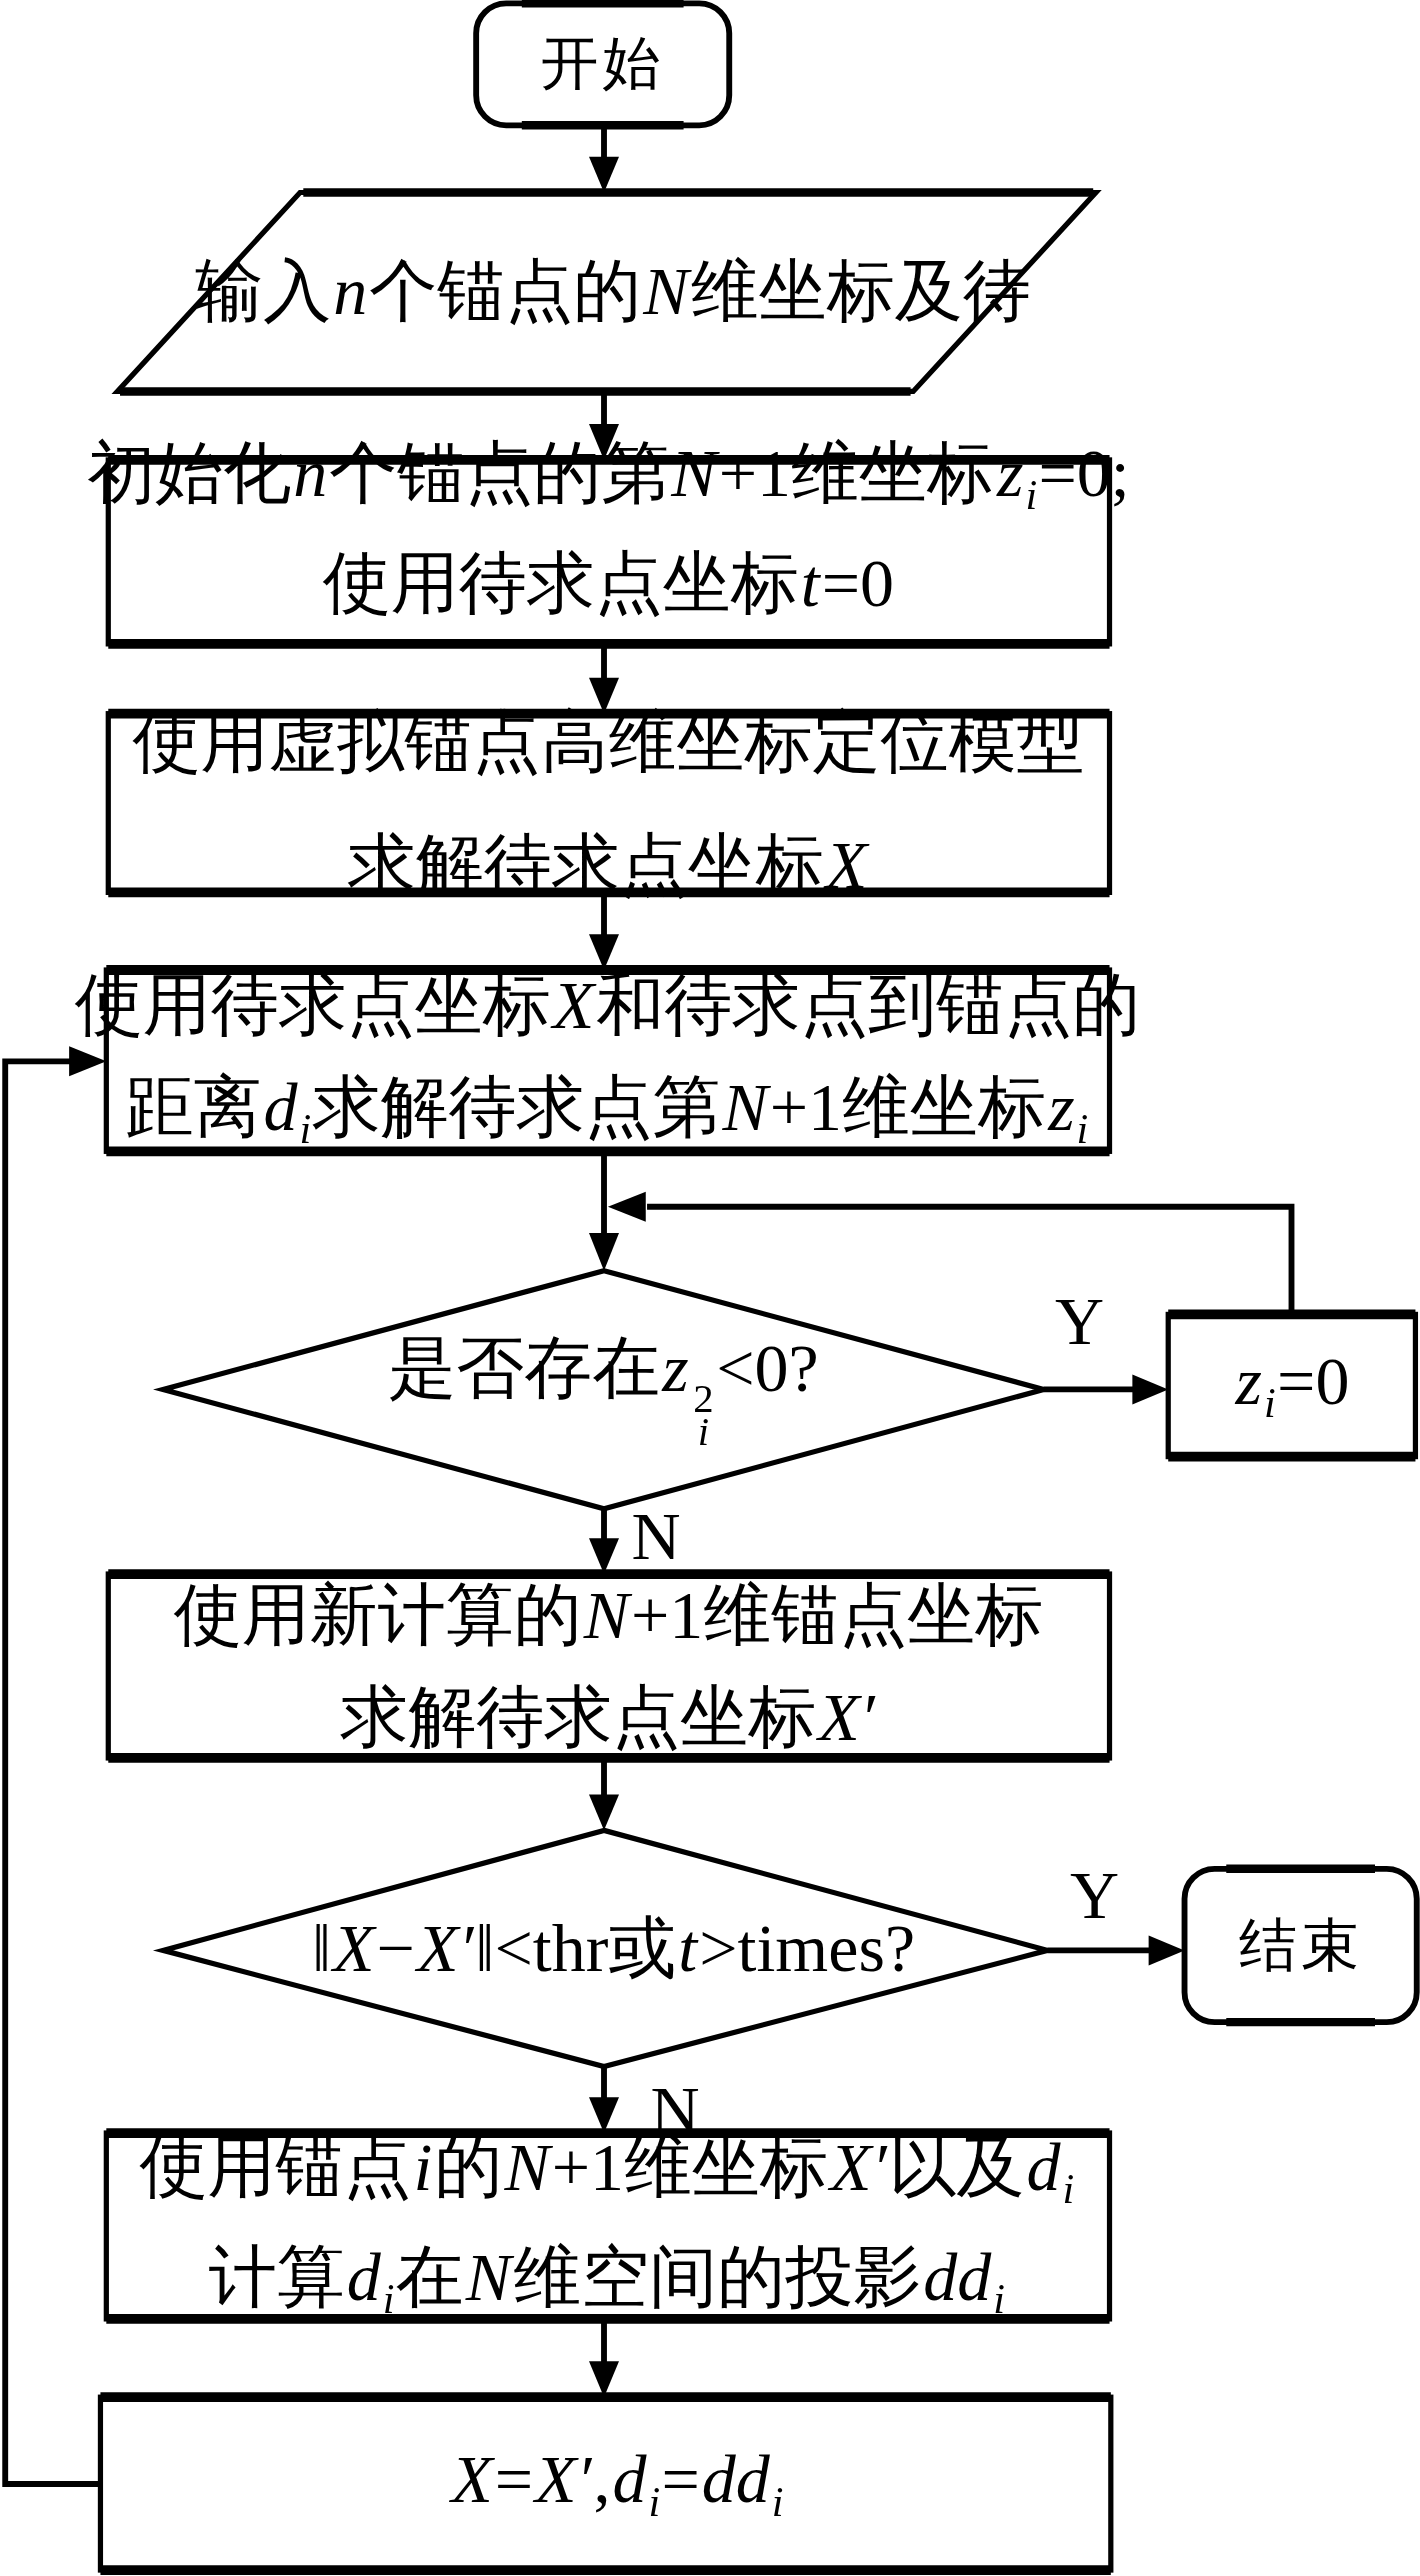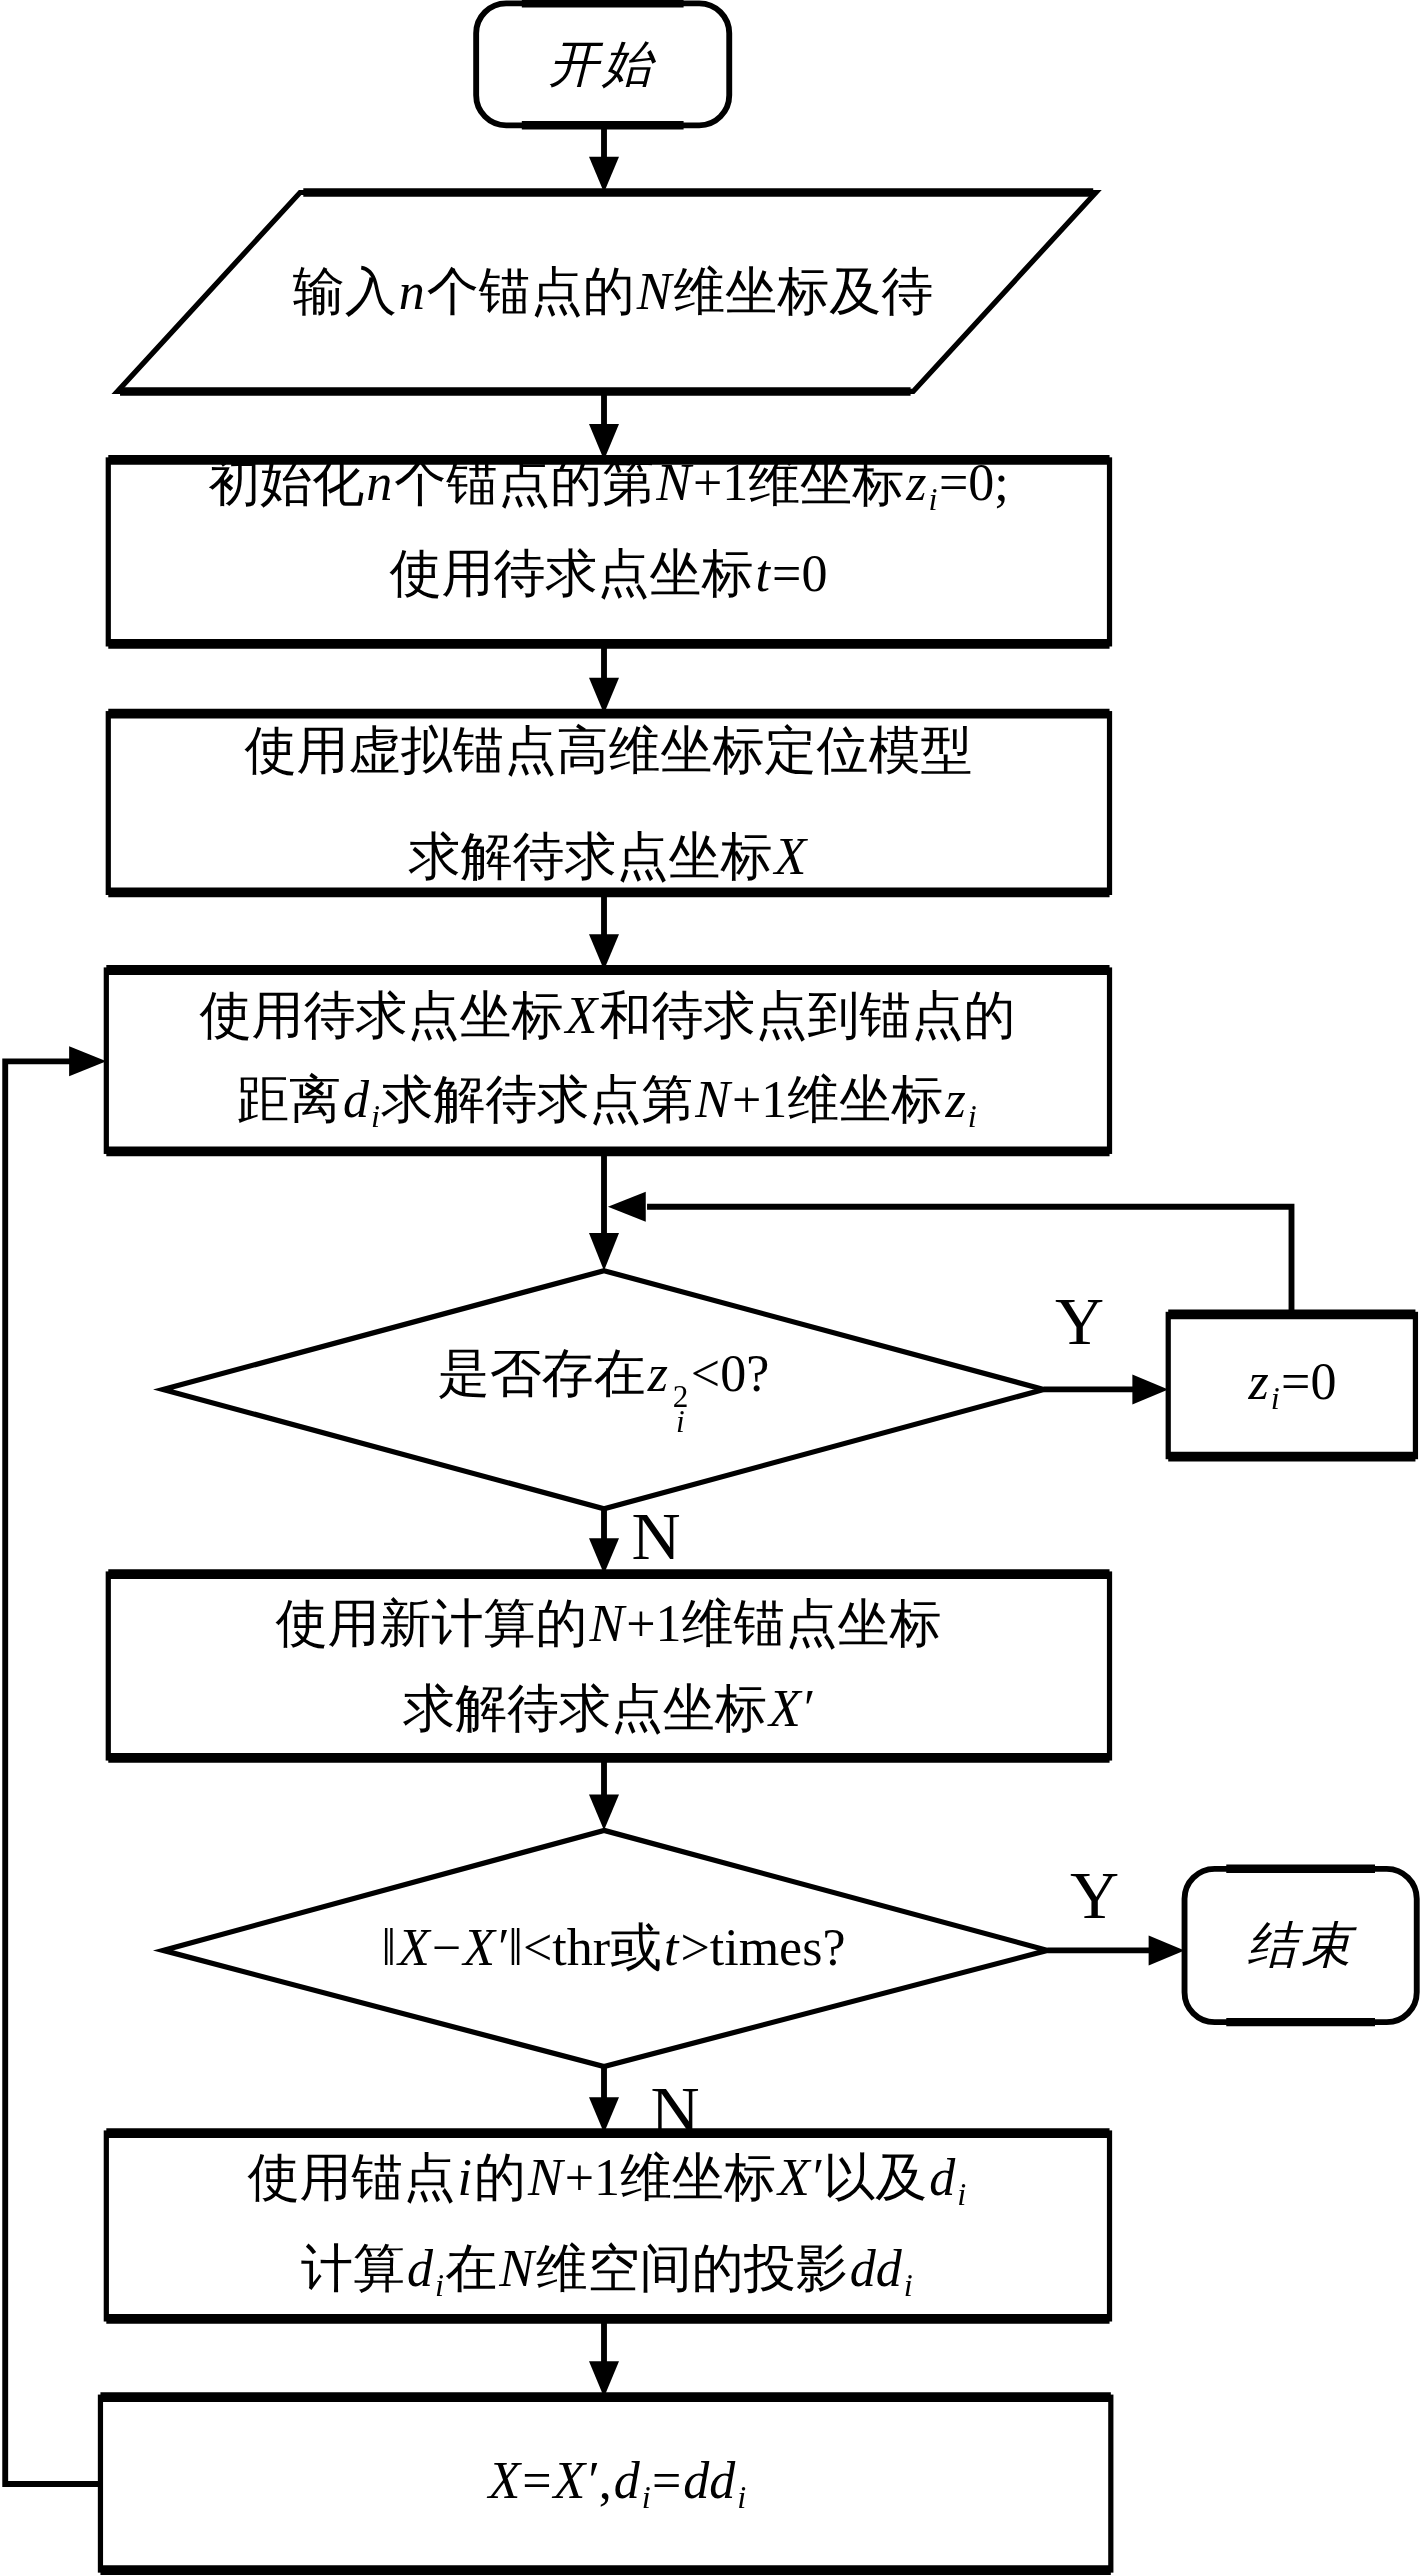--- a/index.html
+++ b/index.html
@@ -5,24 +5,24 @@
   html,body{margin:0;padding:0;background:#ffffff;}
   .canvas{
     position:relative;width:1420px;height:2576px;background:#ffffff;
     font-family:"Liberation Serif","DejaVu Serif",serif;color:#000;
     overflow:hidden;
   }
   svg.wires{position:absolute;left:0;top:0;width:1420px;height:2576px;}
   .lbl{
     position:absolute;display:flex;flex-direction:column;
     align-items:center;justify-content:center;text-align:center;
-    font-size:52px;line-height:1.1;gap:27px;white-space:nowrap;
+    font-size:68px;line-height:1.1;gap:27px;white-space:nowrap;
   }
   .lbl .line{display:block;}
-  .term{font-size:50px;letter-spacing:3.9px;font-style:italic;}
+  .term{font-size:58px;letter-spacing:3.9px;}
   .edge-lbl{
     position:absolute;display:flex;align-items:center;justify-content:center;
     font-size:68px;
   }
   .var{font-style:italic;padding:0 2px;}
   .subv{font-style:italic;font-size:0.62em;vertical-align:-0.32em;padding-right:1.3px;}
   .stack{
     display:inline-flex;flex-direction:column;align-items:center;justify-content:center;
     font-size:0.6em;line-height:0.82;vertical-align:-0.5em;margin:0 2.6px;
   }

